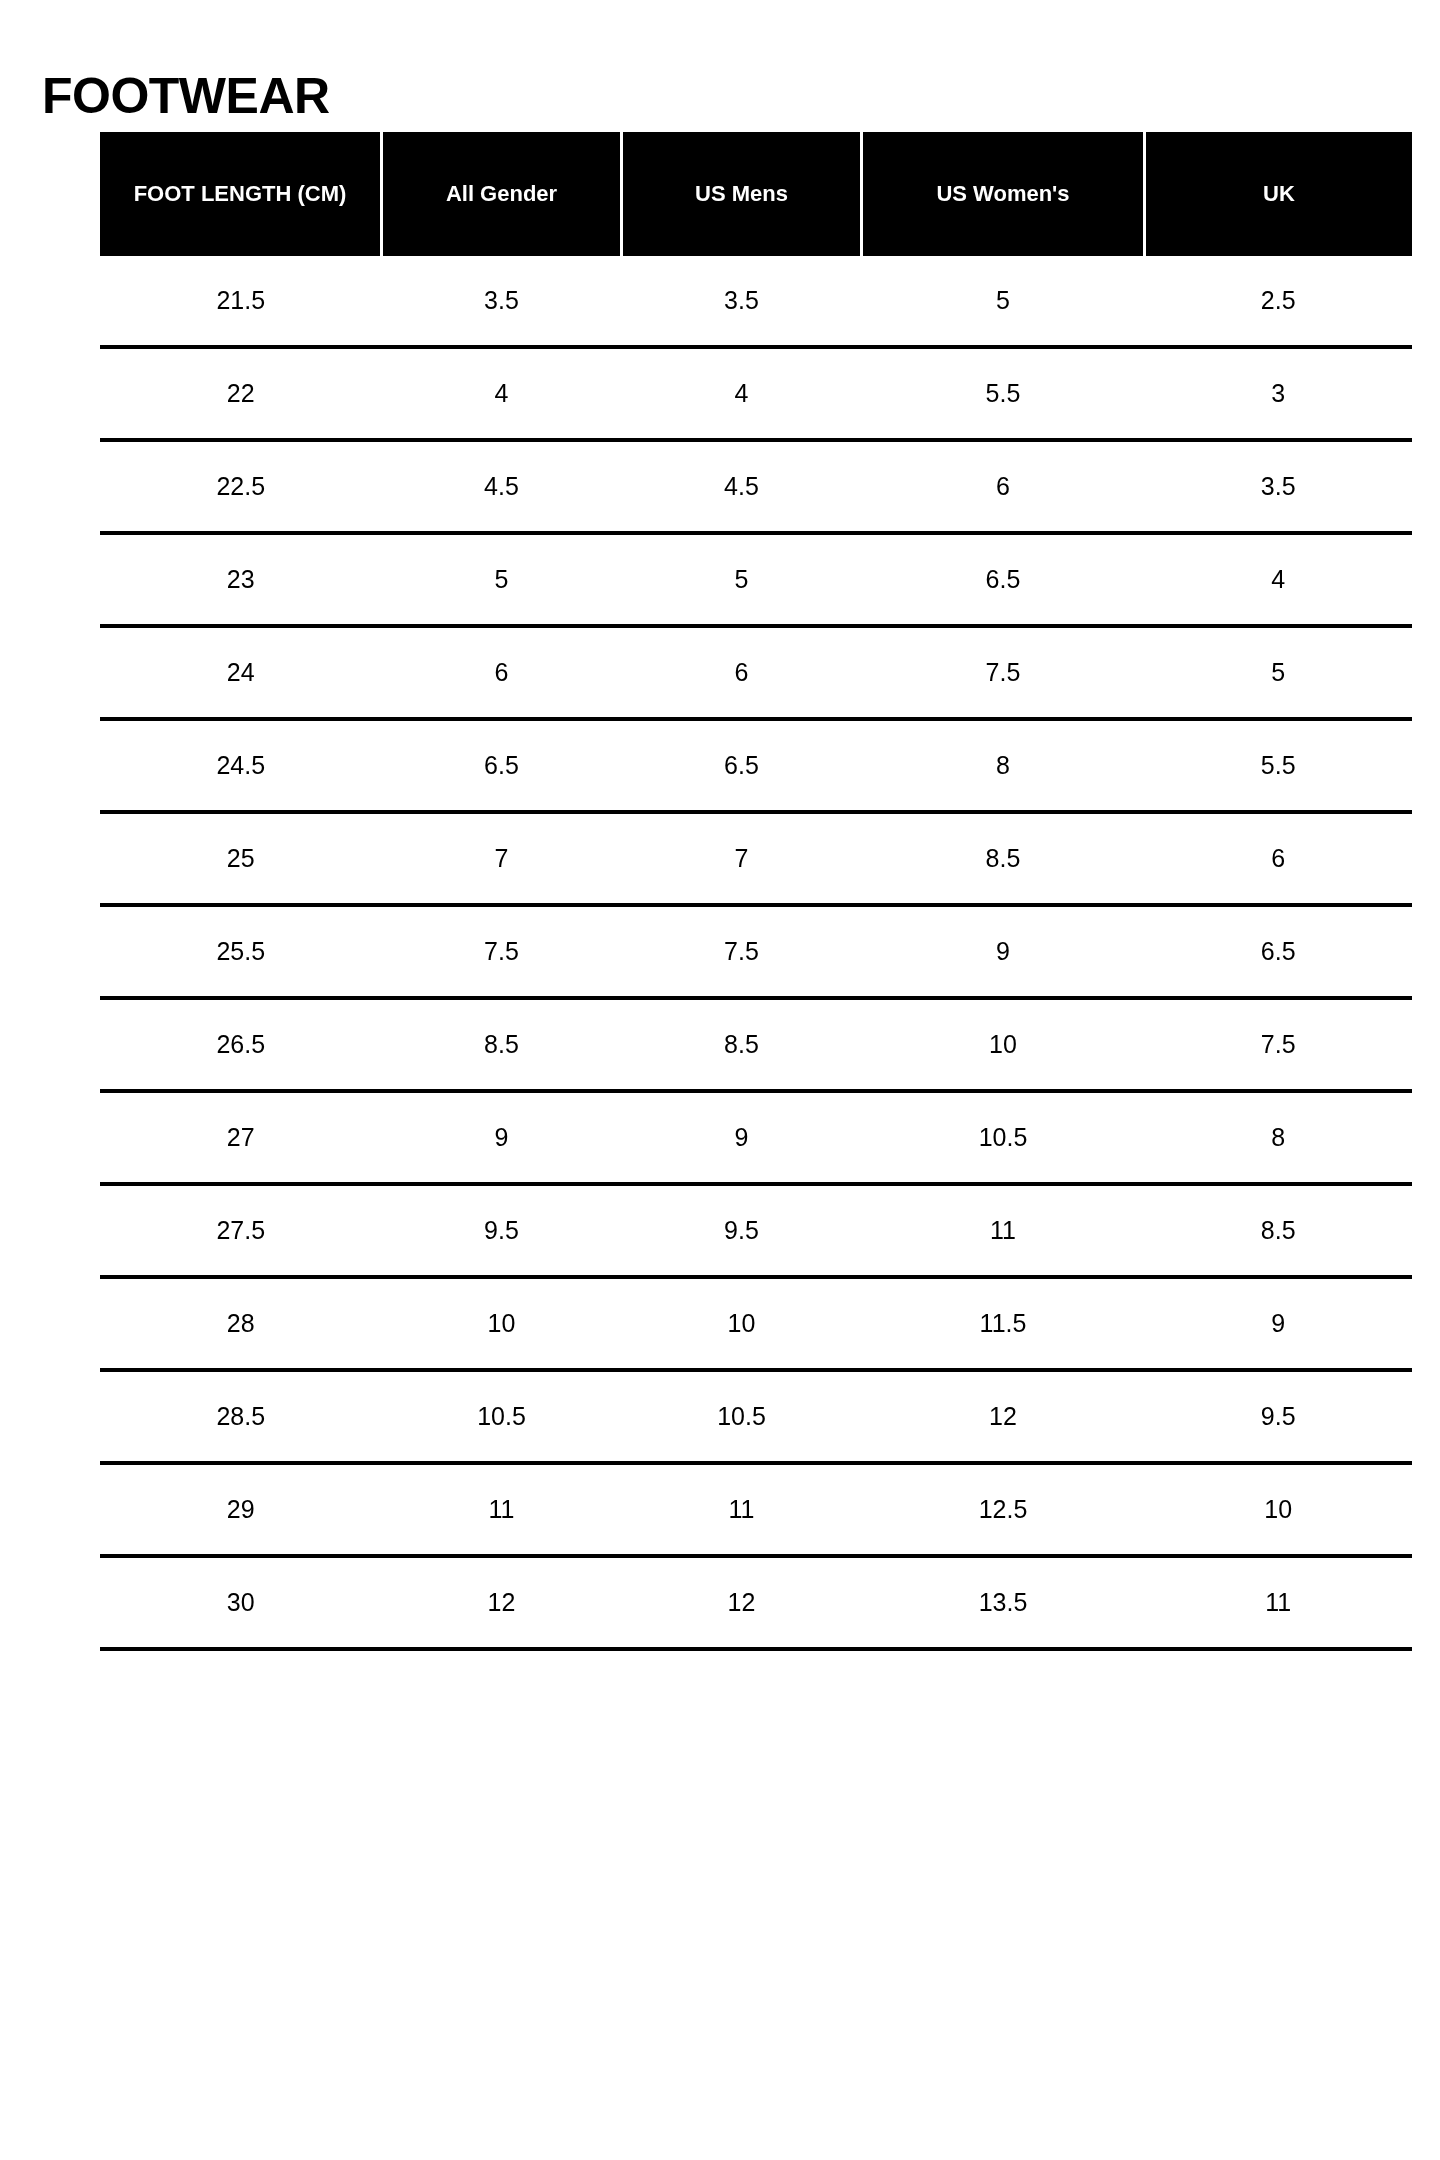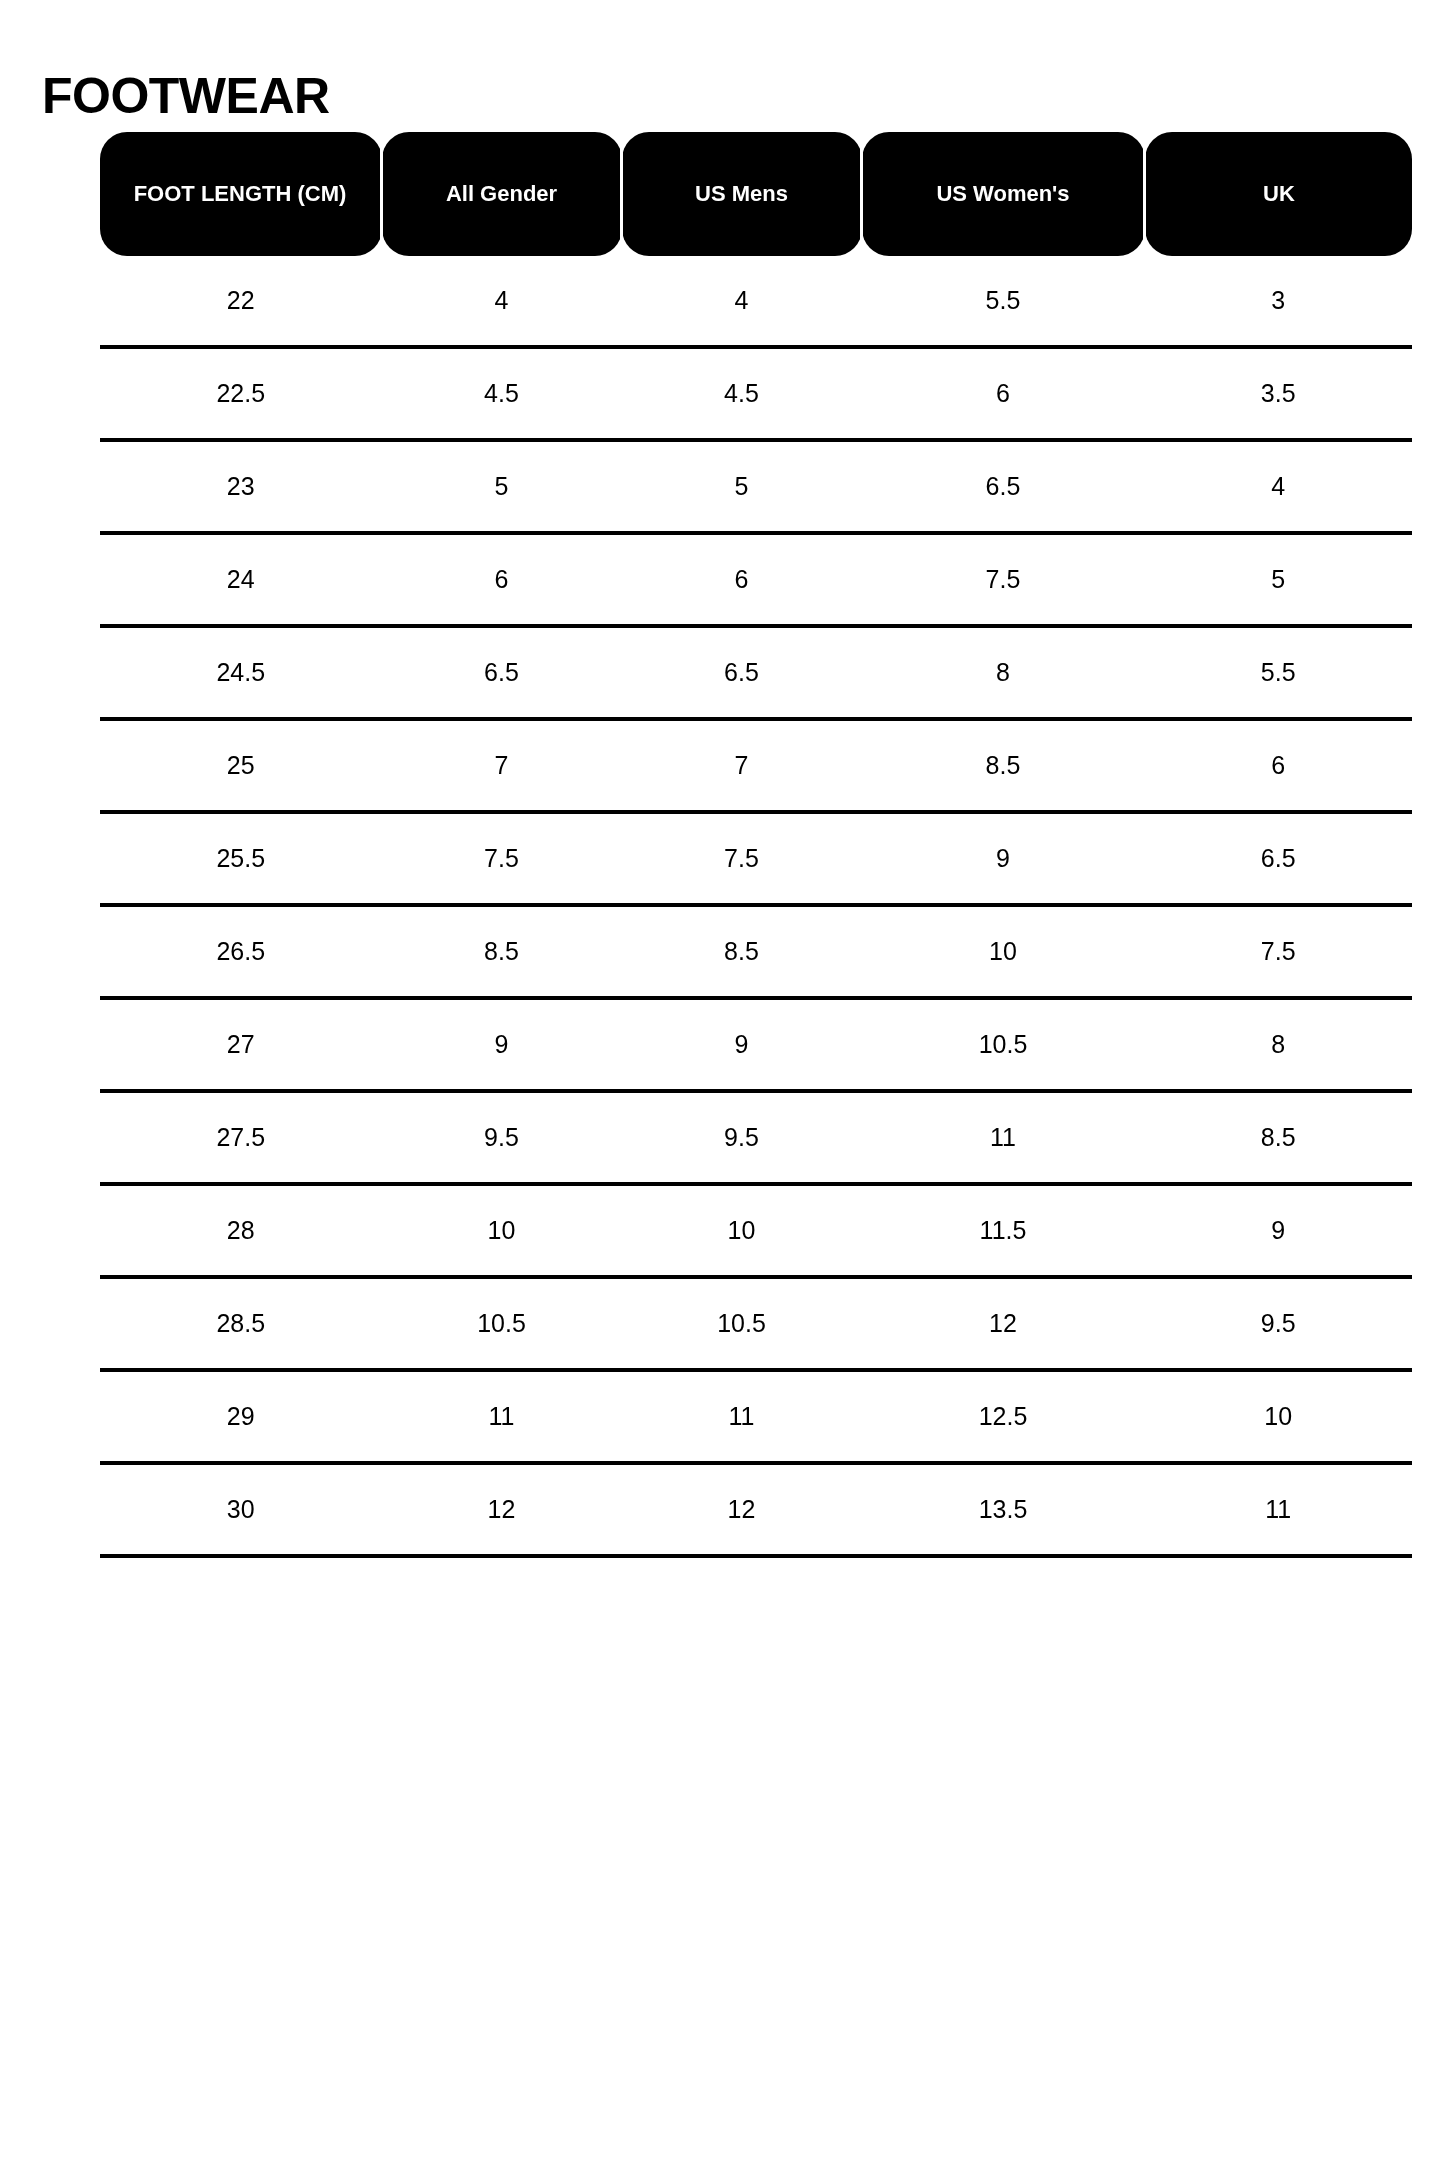--- a/index.html
+++ b/index.html
@@ -45,21 +45,20 @@
     background: #000000;
     color: #ffffff;
     font-size: 22px;
     font-weight: bold;
     height: 124px;
     vertical-align: middle;
     text-align: center;
     padding: 0 6px;
     border-right: 3px solid #ffffff;
     line-height: 28px;
-    border-radius: 27px;
   }
   table.size-table thead th:last-child {
     border-right: none;
     margin-left: 16px;
   }
   table.size-table tbody td {
     font-size: 25px;
     text-align: center;
     height: 89px;
     vertical-align: middle;
@@ -85,20 +84,27 @@
         <tr>
           <th class="col-0">FOOT LENGTH (CM)</th>
           <th class="col-1">All Gender</th>
           <th class="col-2">US Mens</th>
           <th class="col-3">US Women's</th>
           <th class="col-4">UK</th>
         </tr>
       </thead>
       <tbody>
         <tr>
+          <td class="col-0">21.5</td>
+          <td class="col-1">3.5</td>
+          <td class="col-2">3.5</td>
+          <td class="col-3">5</td>
+          <td class="col-4">2.5</td>
+        </tr>
+        <tr>
           <td class="col-0">22</td>
           <td class="col-1">4</td>
           <td class="col-2">4</td>
           <td class="col-3">5.5</td>
           <td class="col-4">3</td>
         </tr>
         <tr>
           <td class="col-0">22.5</td>
           <td class="col-1">4.5</td>
           <td class="col-2">4.5</td>

